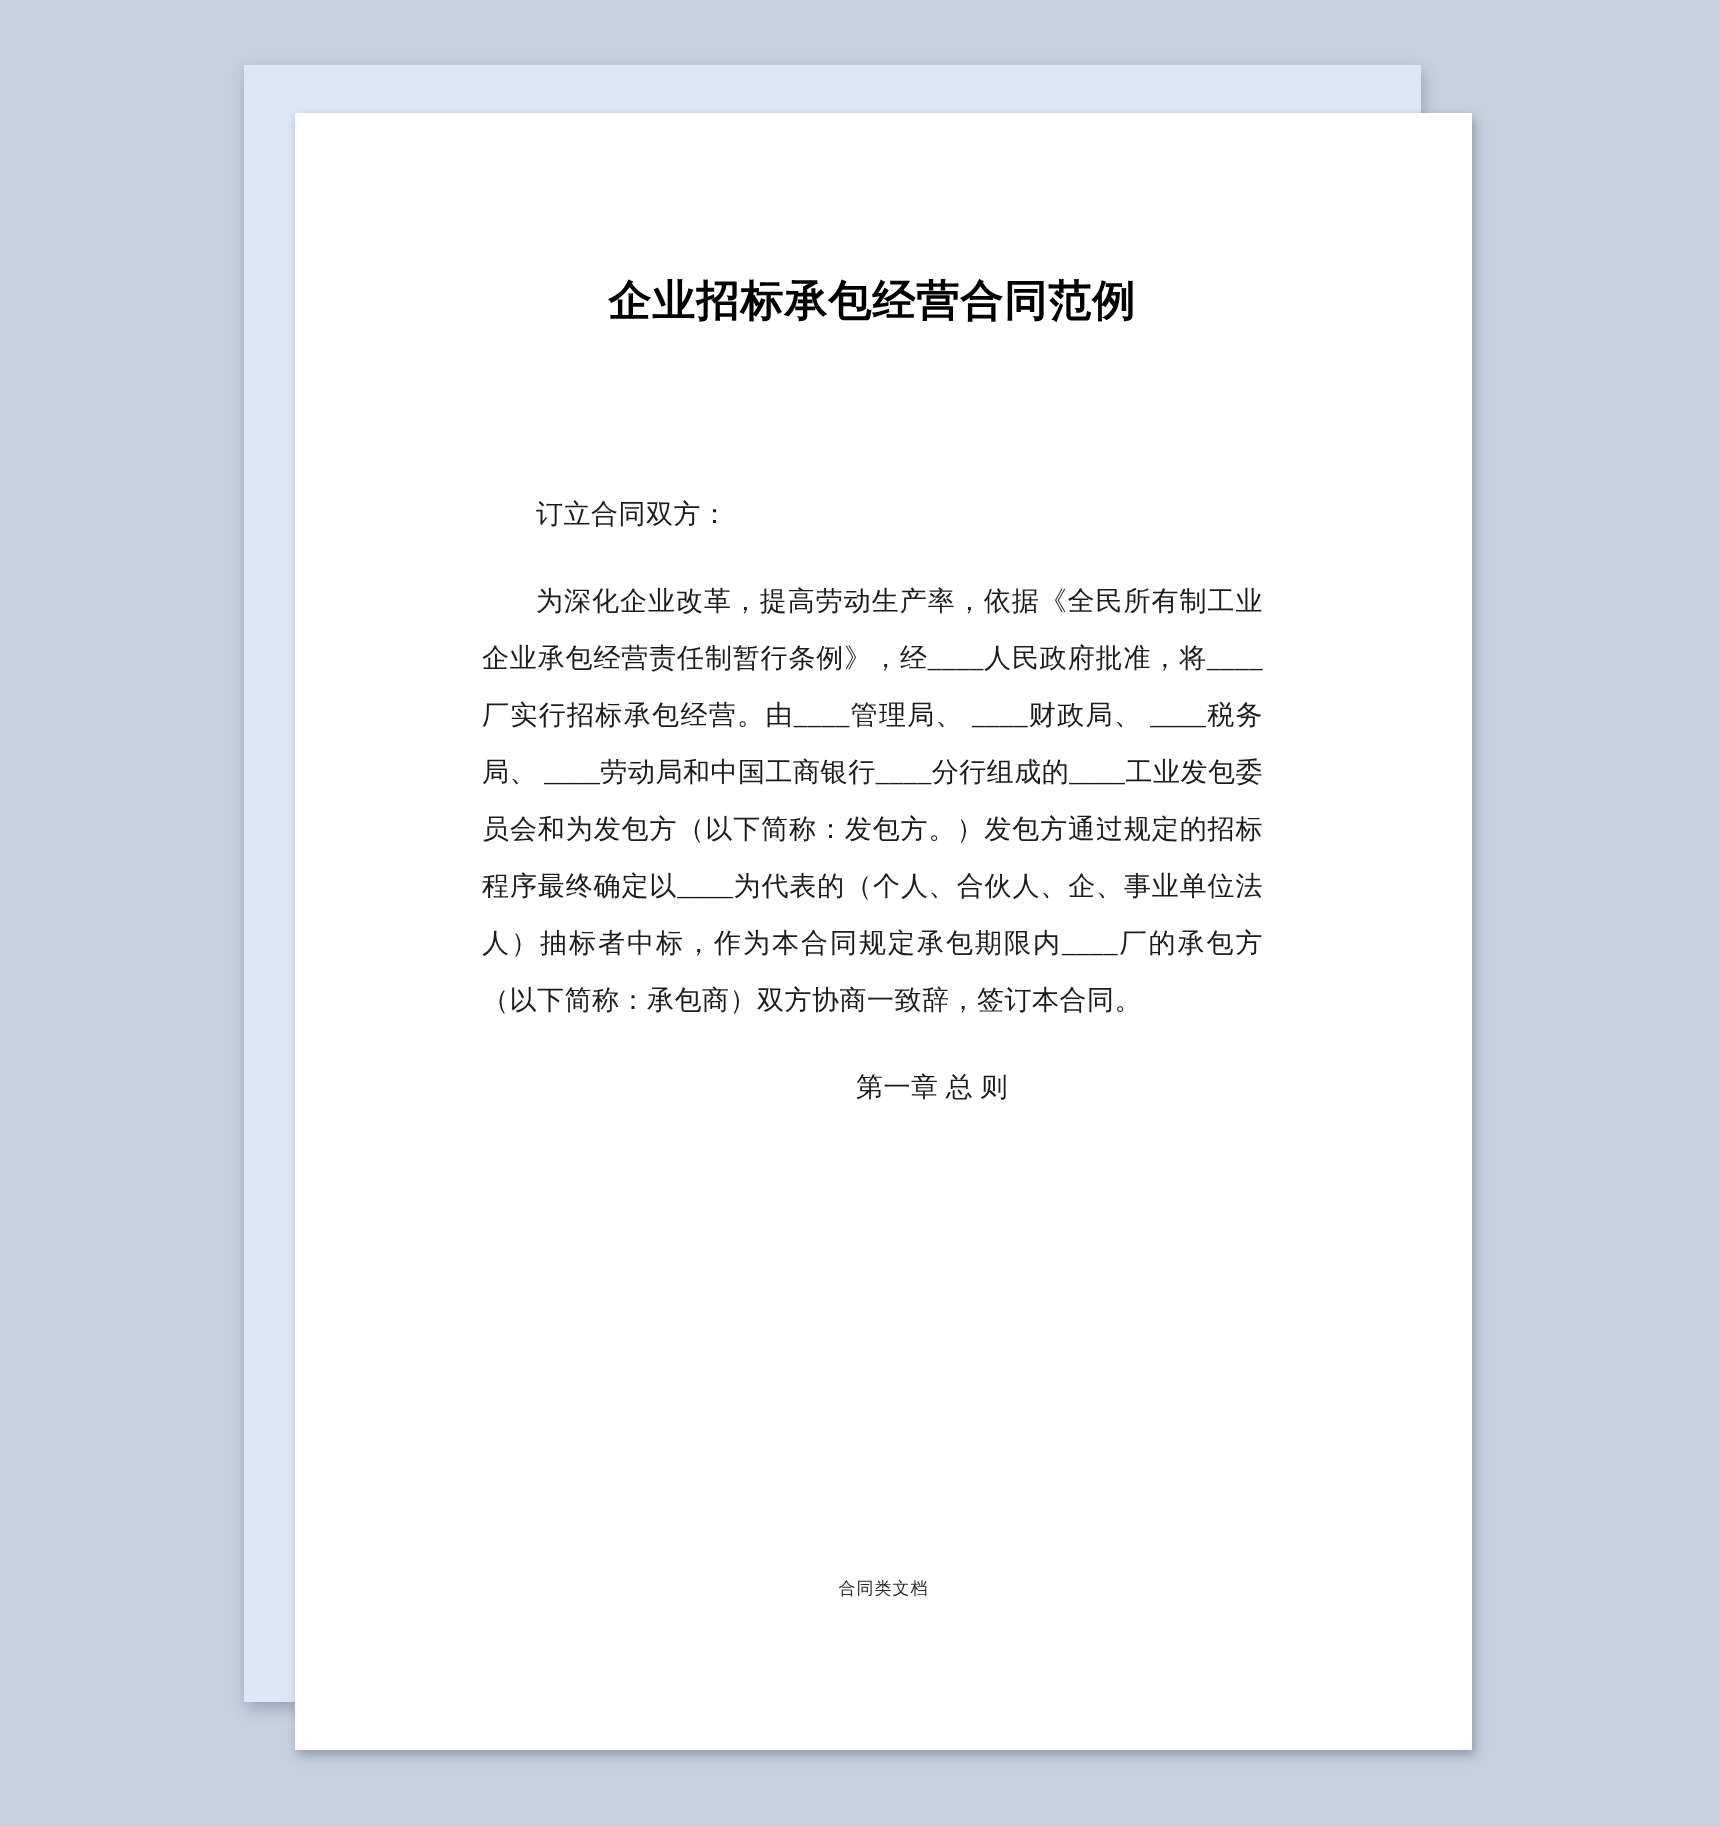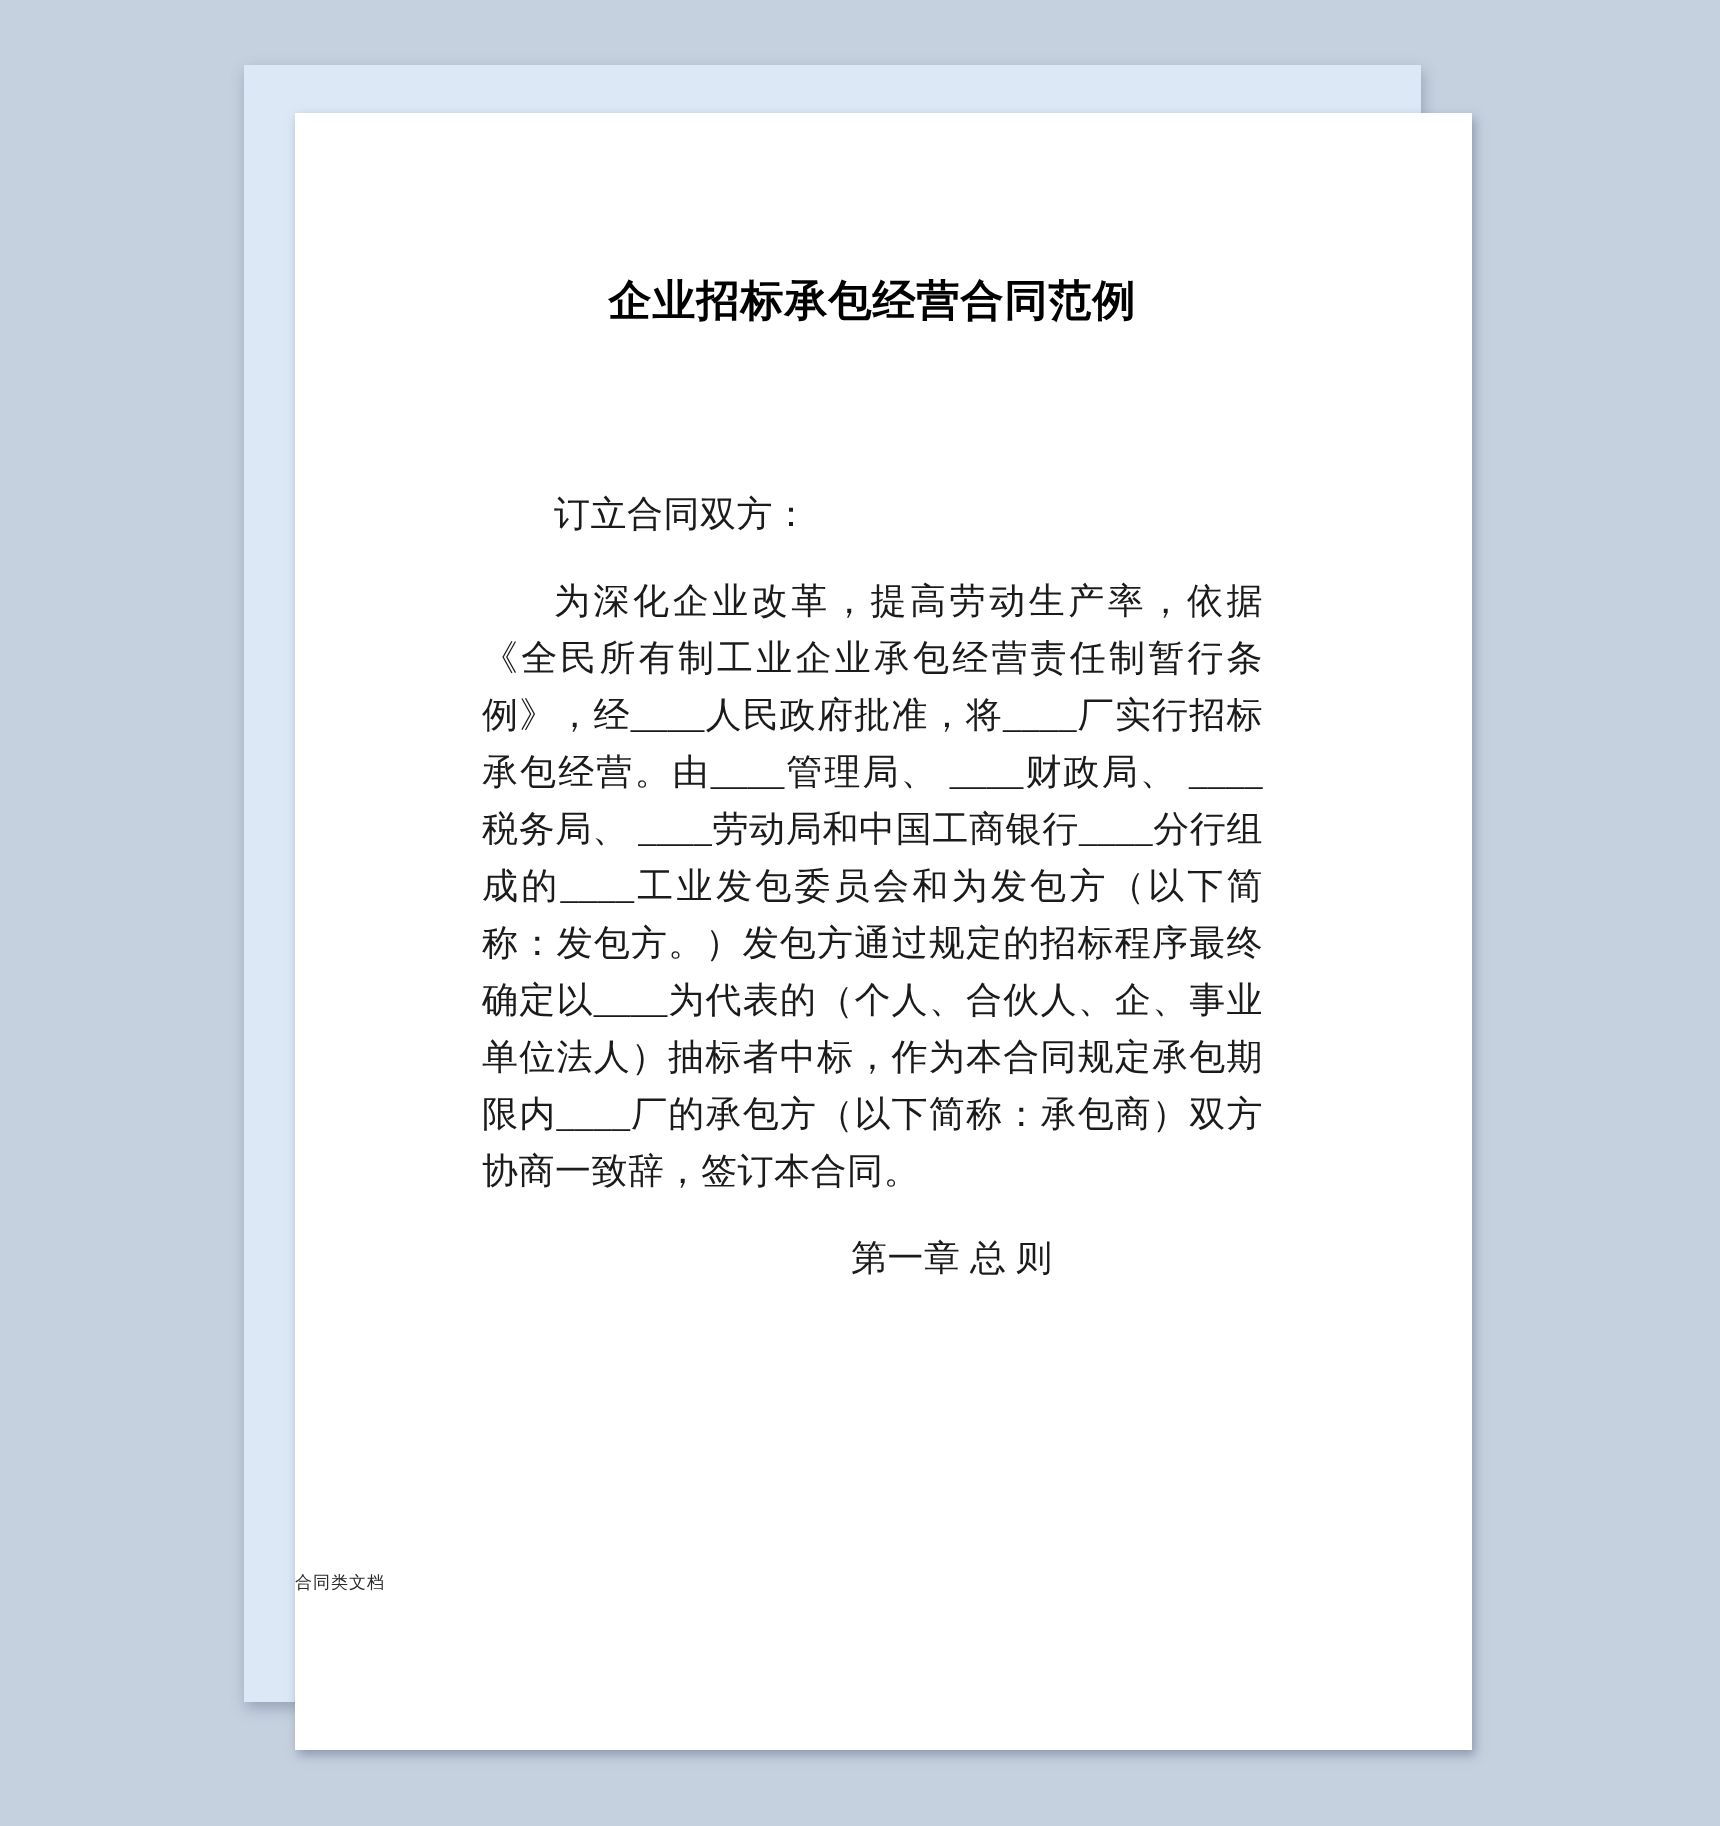--- a/index.html
+++ b/index.html
@@ -45,36 +45,36 @@
       font-weight: bold;
       font-size: 43px;
       line-height: 60px;
       text-align: center;
       color: #000000;
       letter-spacing: 1px;
       white-space: nowrap;
     }
     .para {
       margin: 30px 0;
-      font-size: 36px;
+      font-size: 27px;
       line-height: 57px;
       text-align: justify;
       text-indent: 2em;
       letter-spacing: 0.5px;
     }
     .para.heading {
       text-indent: 4.4em;
       text-align: center;
     }
     .footer {
       position: absolute;
       left: 0;
       right: 0;
-      bottom: 156px;
-      text-align: left;
+      bottom: 150px;
+      text-align: center;
       font-size: 17px;
       color: #2a2a2a;
       letter-spacing: 1px;
     }
   </style>
 </head>
 <body>
 
 <div class="desk">
   <div class="back-page"></div>

